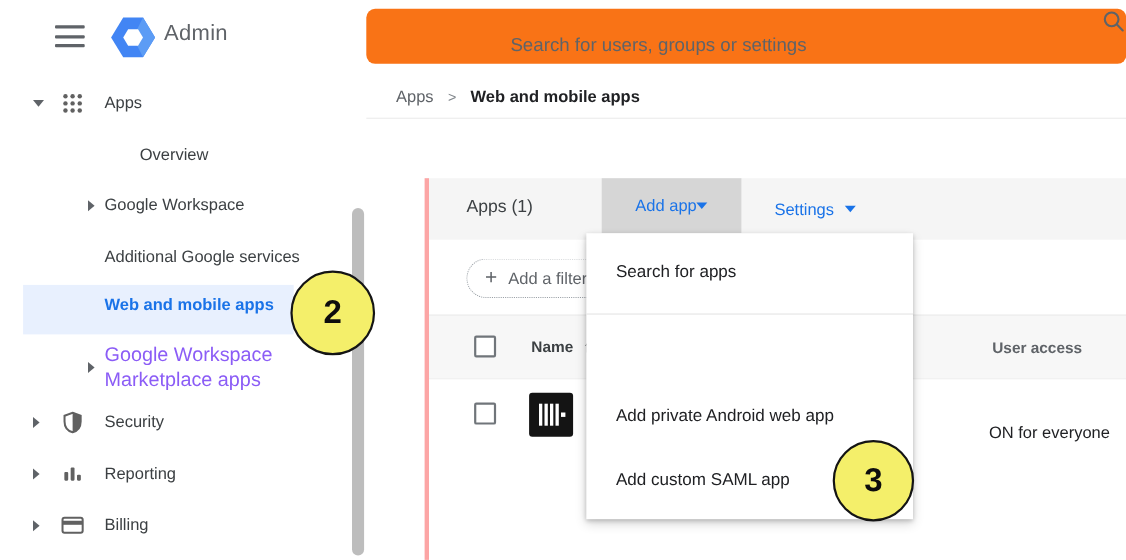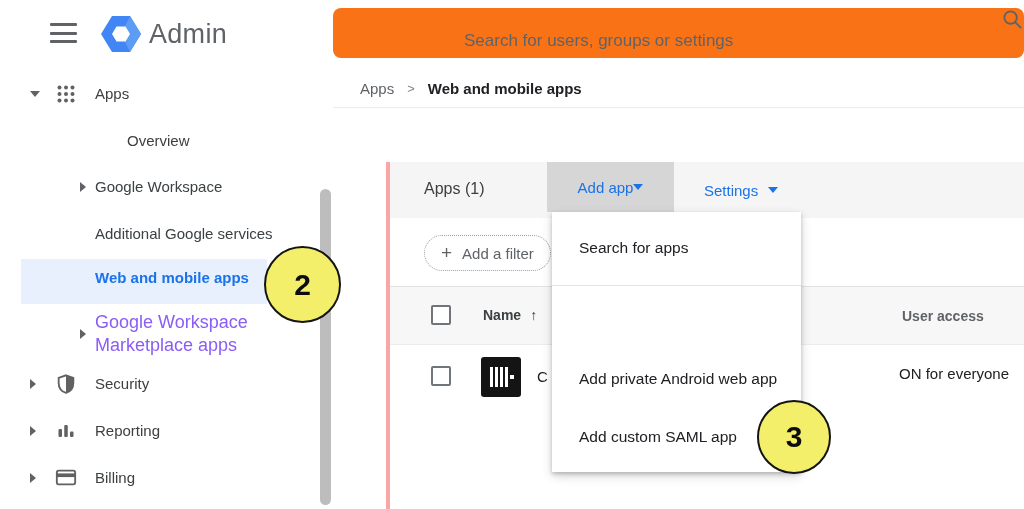--- a/index.html
+++ b/index.html
@@ -7,21 +7,21 @@
   body {
     position:relative; overflow:hidden; background:#fff;
     font-family:"Liberation Sans", sans-serif; color:#3c4043;
   }
   .abs { position:absolute; }
 
   
   .hamburger { left:50px; top:23px; width:27px; height:20px; display:flex; flex-direction:column; justify-content:space-between; cursor:pointer; }
   .hamburger span { height:3px; background:#5f6368; border-radius:1px; }
   .brand-logo { left:99px; top:12px; }
-  .brand-name { left:149px; top:19px; font-size:27px; color:#5f6368; letter-spacing:.3px; }
+  .brand-name { left:149px; top:19px; font-size:20px; color:#5f6368; letter-spacing:.3px; }
 
   .nav-label { font-size:15px; color:#3c4043; line-height:26px; white-space:nowrap; }
   .nav-row { height:26px; }
   .caret-down { width:0; height:0; border-left:5px solid transparent; border-right:5px solid transparent; border-top:6px solid #5f6368; }
   .caret-right { width:0; height:0; border-top:5px solid transparent; border-bottom:5px solid transparent; border-left:6px solid #5f6368; }
 
   .sel-band { left:21px; top:259px; width:246px; height:45px; background:#e8f0fe; }
   .sel-label { left:95px; top:269px; font-size:15px; font-weight:bold; color:#1a73e8; white-space:nowrap; }
   .two-line { left:95px; top:311px; width:182px; font-size:18px; color:#8b5cf6; line-height:23px; }
 
@@ -55,24 +55,24 @@
   .chip-label { font-size:15px; color:#5f6368; white-space:nowrap; }
 
   .header-row { left:0; top:125px; right:0; height:58px; background:#f7f7f7; border-bottom:1px solid #ededed; }
   .data-row { left:0; top:183px; right:0; height:64px; background:#fff; }
   .checkbox { width:20px; height:20px; border:2px solid #70757a; border-radius:2px; background:#fff; cursor:pointer; }
   .col-name { left:93px; top:20px; font-size:14px; font-weight:bold; color:#3c4043; display:flex; align-items:center; gap:9px; cursor:pointer; }
   .sort-arrow { font-size:14px; font-weight:normal; color:#3c4043; }
   .col-access { left:512px; top:21px; font-size:14px; font-weight:bold; color:#5f6368; }
   .app-icon { left:91px; top:12px; width:40px; height:40px; background:#141414; border-radius:3px; }
   .cell-name { left:147px; top:23px; font-size:15px; color:#202124; cursor:pointer; }
-  .cell-access { left:509px; top:20px; font-size:15px; color:#202124; white-space:nowrap; }
-
-  
-  .menu { left:552px; top:212px; width:249px; height:260px; background:#fff; z-index:6;
+  .cell-access { left:509px; top:40px; font-size:15px; color:#202124; white-space:nowrap; }
+
+  
+  .menu { left:533px; top:212px; width:297px; height:260px; background:#fff; z-index:6;
           box-shadow:0 2px 4px rgba(0,0,0,.2), 0 4px 10px rgba(0,0,0,.16); }
   .menu-item { position:absolute; left:0; right:0; display:flex; align-items:center; padding-left:27px; font-size:15.5px; color:#202124; cursor:pointer; white-space:nowrap; }
   .mi-0 { top:0; height:72px; }
   .menu-divider { position:absolute; left:0; right:0; top:73px; height:1px; background:#e4e4e4; }
   .mi-1 { top:85px; height:52px; }
   .mi-2 { top:141px; height:52px; }
   .mi-3 { top:199px; height:52px; }
 
   
   .ann { border-radius:50%; background:#f4ef6a; border:2.5px solid #141414; z-index:9;

